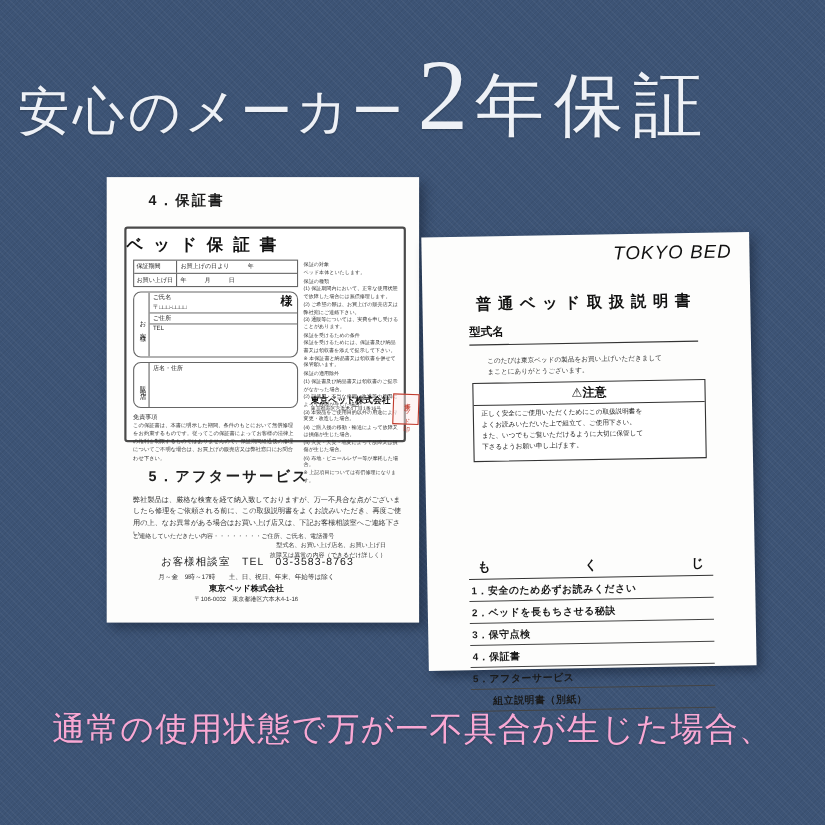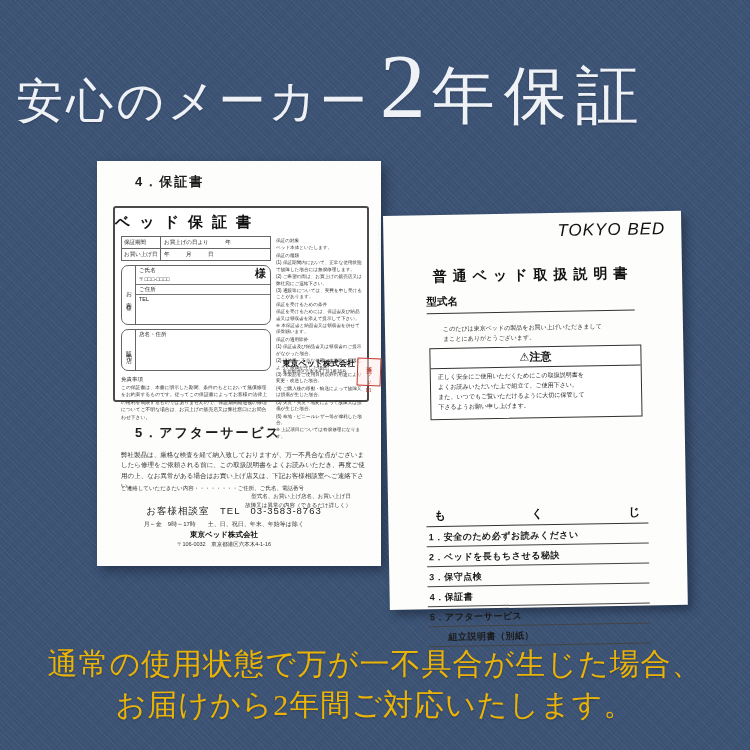--- a/index.html
+++ b/index.html
@@ -77,22 +77,22 @@
   .caution-box{position:absolute;left:44px;top:133px;width:210px;border:1.5px solid #333;background:#fff;}
   .caution-title{text-align:center;font-size:11px;font-weight:bold;border-bottom:1px solid #333;padding:2px 0;color:#111;}
   .caution-body{padding:4px 7px 6px;font-size:6px;line-height:1.65;color:#222;}
   .toc{position:absolute;left:38px;top:293px;width:222px;}
   .toc-title{font-size:11.5px;font-weight:bold;color:#111;border-bottom:1.5px solid #333;padding:0 8px 3px;
              display:flex;justify-content:space-between;}
   .toc-list div{font-size:9px;font-weight:bold;color:#1a1a1a;border-bottom:1px solid #444;padding:4px 0 2px 2px;letter-spacing:0.5px;}
   .toc-list div:last-child{padding-left:20px;}
   
   .image-note{position:absolute;left:99px;top:536px;font-size:21px;color:#f4f6f9;letter-spacing:2px;}
-  .footer-text{position:absolute;left:0;top:644px;width:750px;text-align:center;color:#eab308;
-               font-family:Liberation Serif, serif;font-size:30px;line-height:1.35;letter-spacing:1px;
+  .footer-text{position:absolute;left:0;top:644px;width:750px;text-align:center;color:#f9a8d4;
+               font-family:Liberation Sans, sans-serif;font-size:30px;line-height:1.35;letter-spacing:1px;
                text-shadow:0 1px 2px rgba(0,0,0,0.25);}
 </style>
 </head>
 <body>
 
 <div class="main-title">
   <span class="t-prefix">安心のメーカー</span>
   <span class="t-big">2</span>
   <span class="t-suffix">年保証</span>
 </div>
@@ -211,14 +211,13 @@
         <div>4．保証書</div>
         <div>5．アフターサービス</div>
         <div>組立説明書（別紙）</div>
       </div>
   </div>
 </div>
 
 <div class="image-note">※画像はイメージです</div>
 <div class="footer-text">
   <div>通常の使用状態で万が一不具合が生じた場合、</div>
-  <div>お届けから2年間ご対応いたします。</div>
 </div>
 
 </body></html>

